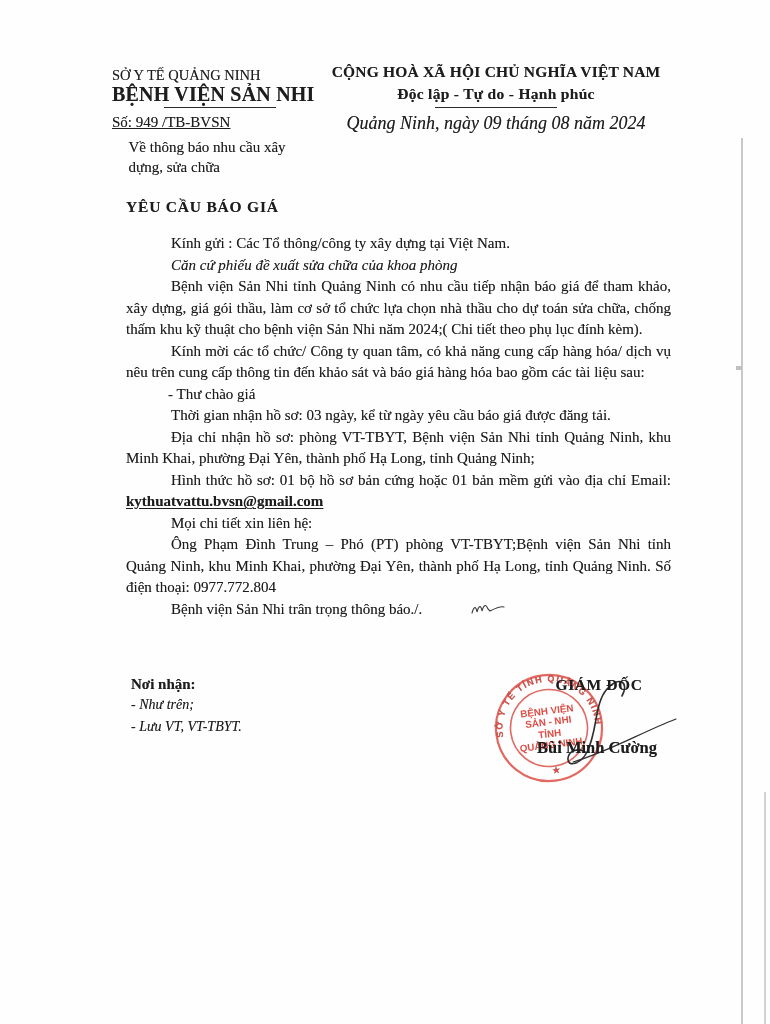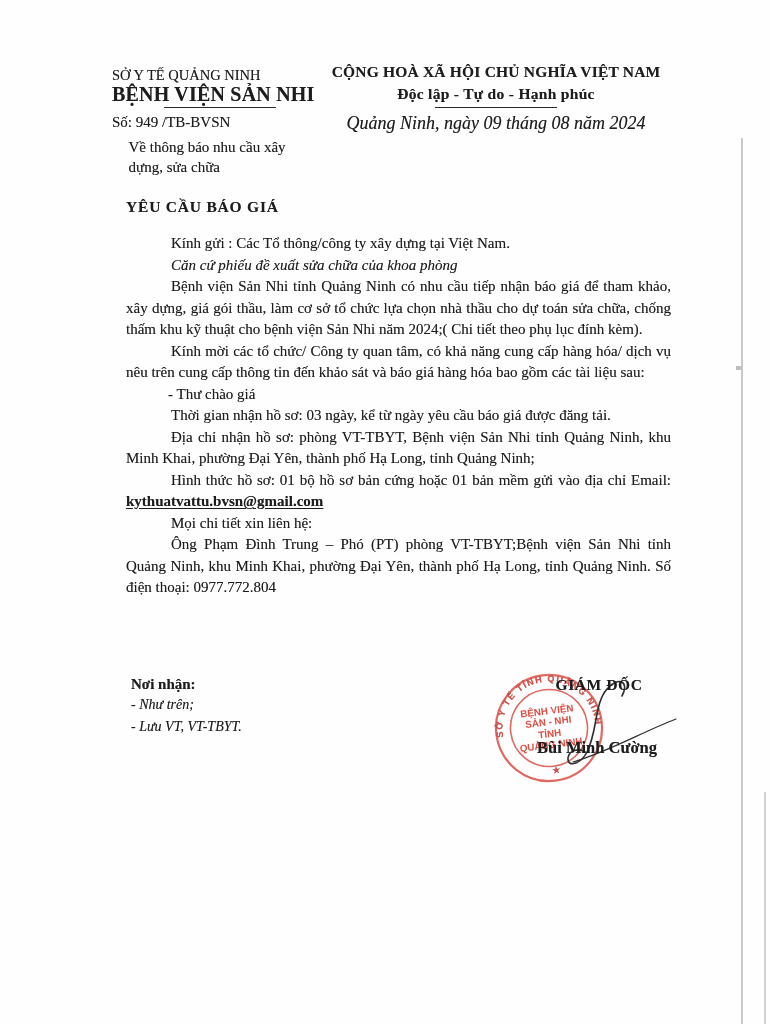--- a/index.html
+++ b/index.html
@@ -14,21 +14,21 @@
   }
   .abs { position:absolute; }
 
   
   .hdr-left { left:112px; top:66px; width:215px; text-align:left; }
   .hdr-left .org-parent { font-size:14.5px; line-height:19px; }
   .hdr-left .org-name   { font-size:20px; font-weight:bold; line-height:19px; letter-spacing:.2px; }
   .rule { height:1.3px; background:#2a2a2a; margin:3px auto 0 auto; }
   .rule.left-rule  { width:112px; }
   .rule.right-rule { width:122px; }
-  .hdr-left .doc-number { font-size:15px; line-height:19px; margin-top:5px; }
+  .hdr-left .doc-number { font-size:15px; line-height:19px; margin-top:5px;text-decoration:underline; }
   .hdr-left .doc-subject { font-size:15px; line-height:19.5px; margin-top:6px; width:182px; margin-left:auto; margin-right:auto; }
 
   .hdr-right { left:322px; top:62px; width:348px; text-align:center; }
   .hdr-right .national { font-size:15.5px; font-weight:bold; line-height:20px; letter-spacing:.2px; }
   .hdr-right .motto    { font-size:15.5px; font-weight:bold; line-height:20px; margin-top:2px; letter-spacing:.3px; }
   .hdr-right .dateline { font-size:18px; font-style:italic; line-height:20px; margin-top:5px; }
 
   
   .doc-title { left:126px; top:198px; width:545px; text-align:left;
                font-size:15.5px; font-weight:bold; letter-spacing:.8px; }
@@ -91,20 +91,23 @@
   <p class="italic">Căn cứ phiếu đề xuất sửa chữa của khoa phòng</p>
   <p class="just">Bệnh viện Sản Nhi tỉnh Quảng Ninh có nhu cầu tiếp nhận báo giá để tham khảo, xây dựng, giá gói thầu, làm cơ sở tổ chức lựa chọn nhà thầu cho dự toán sửa chữa, chống thấm khu kỹ thuật cho bệnh viện Sản Nhi năm 2024;( Chi tiết theo phụ lục đính kèm).</p>
   <p class="just">Kính mời các tổ chức/ Công ty quan tâm, có khả năng cung cấp hàng hóa/ dịch vụ nêu trên cung cấp thông tin đến khảo sát và báo giá hàng hóa bao gồm các tài liệu sau:</p>
   <p class="li">- Thư chào giá</p>
   <p>Thời gian nhận hồ sơ: 03 ngày, kể từ ngày yêu cầu báo giá được đăng tải.</p>
   <p class="just">Địa chỉ nhận hồ sơ: phòng VT-TBYT, Bệnh viện Sản Nhi tỉnh Quảng Ninh, khu Minh Khai, phường Đại Yên, thành phố Hạ Long, tỉnh Quảng Ninh;</p>
   <p class="stretch">Hình thức hồ sơ: 01 bộ hồ sơ bản cứng hoặc 01 bản mềm gửi vào địa chỉ Email:</p>
   <div class="email-line">kythuatvattu.bvsn@gmail.com</div>
   <p>Mọi chi tiết xin liên hệ:</p>
   <p class="just">Ông Phạm Đình Trung – Phó (PT) phòng VT-TBYT;Bệnh viện Sản Nhi tỉnh Quảng Ninh, khu Minh Khai, phường Đại Yên, thành phố Hạ Long, tỉnh Quảng Ninh. Số điện thoại: 0977.772.804</p>
+  <p><span>Bệnh viện Sản Nhi trân trọng thông báo./.</span><span class="ink-squiggle"><svg width="36" height="16" viewBox="0 0 36 16">
+          <path d="M2,12 c2,-7 4,-7 5,-1 c2,-7 4,-7 5,-1 c2,-7 4,-7 6,-2 l2,2 c6,-3 11,-5 14,-4" fill="none" stroke="#3a3a3a" stroke-width="1.1" stroke-linecap="round"></path>
+        </svg></span></p>
 </div>
 
 <div class="abs noi-nhan">
   <div class="label">Nơi nhận:</div>
   <div class="item">- Như trên;</div>
   <div class="item">- Lưu VT, VT-TBYT.</div>
 </div>
 
 <div class="abs signer-title">GIÁM ĐỐC</div>
 

